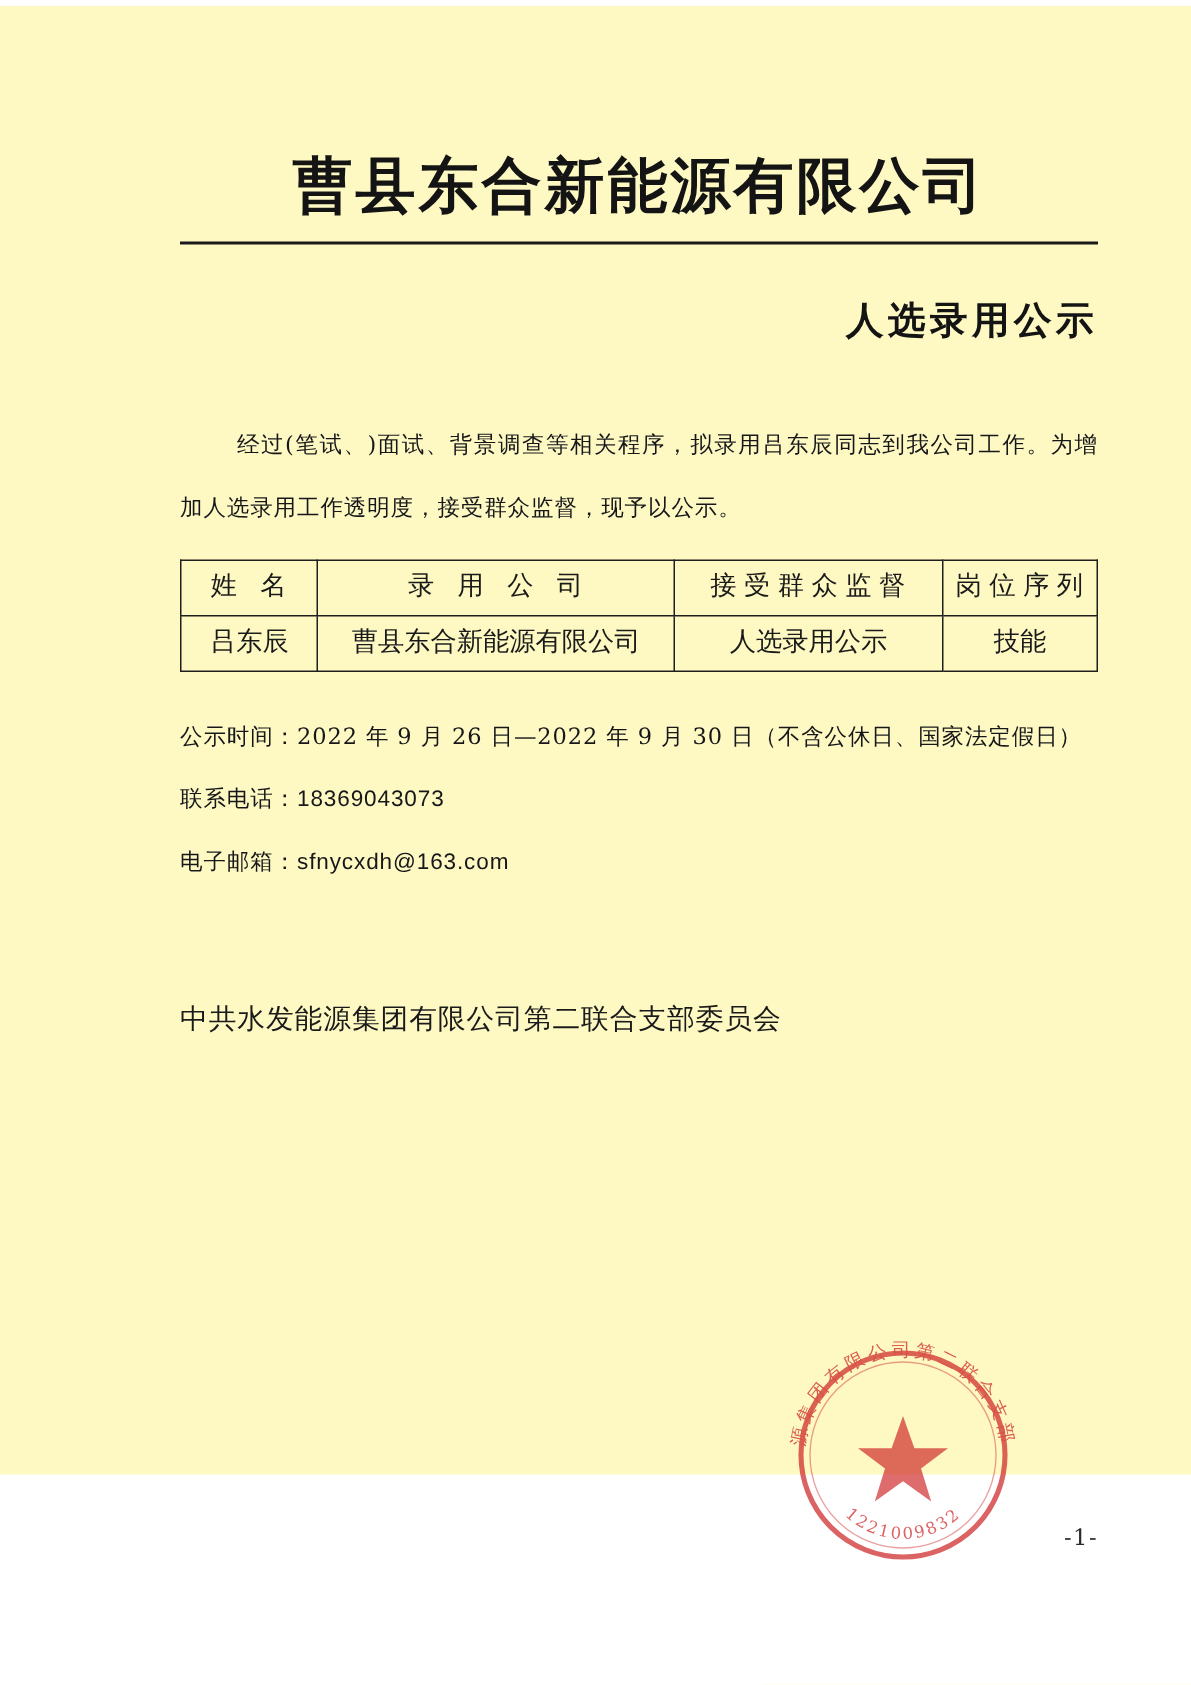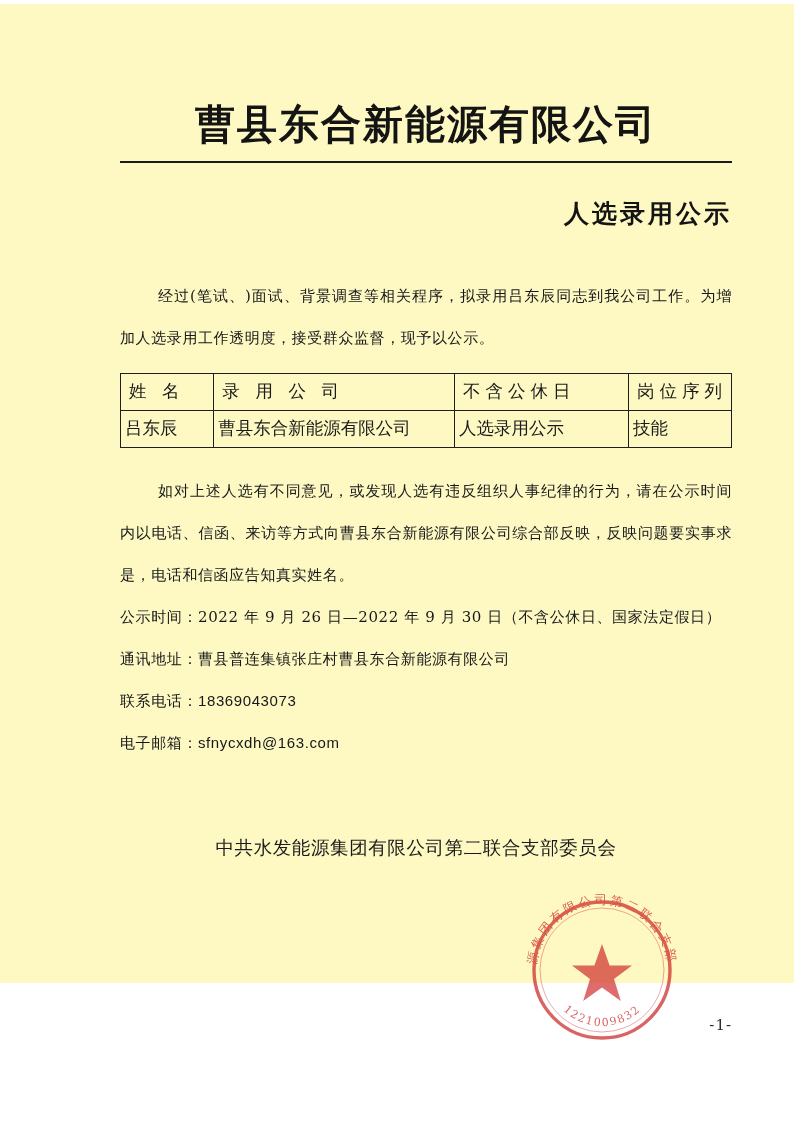--- a/index.html
+++ b/index.html
@@ -69,39 +69,39 @@
 
   
   table.reg {
     border-collapse: collapse;
     width: 100%;
     margin: 14px 0 22px 0;
     font-size: 17.5px;
   }
   table.reg td {
     border: 1.3px solid #1f1f1f;
-    text-align: left;
+    text-align: center;
     padding: 7px 4px 8px 4px;
     line-height: 1.2;
     white-space: nowrap;
     margin-top: 12px;
   }
   table.reg tr.head td {
     letter-spacing: 5px;
     padding-left: 8px;
   }
   .col-name   { width: 92px; }
   .col-comp   { width: 246px; }
   .col-dept   { width: 184px; }
   .col-series { width: 90px; border-radius: 14px; }
 
   
   .sig {
     margin-top: 64px;
-    text-align: center;
+    text-align: left;
     font-size: 18.5px;
     line-height: 40px;
     letter-spacing: 0.6px;
     padding-right: 20px;
   }
   .sig .line2 {
     padding-right: 30px;
   }
 
   
@@ -140,37 +140,35 @@
 
     <div class="doc-title">人选录用公示</div>
 
     <div class="para indent">经过(笔试、)面试、背景调查等相关程序，拟录用吕东辰同志到我公司工作。为增加人选录用工作透明度，接受群众监督，现予以公示。</div>
 
     <table class="reg">
       <tbody>
           <tr class="head">
         <td class="col-name">姓 名</td>
         <td class="col-comp">录 用 公 司</td>
-        <td class="col-dept">不含公休日</td>
+        <td class="col-dept">接受群众监督</td>
         <td class="col-series">岗位序列</td>
       </tr>
       <tr>
         <td>吕东辰</td>
         <td>曹县东合新能源有限公司</td>
         <td>人选录用公示</td>
         <td>技能</td>
       </tr>
     </tbody>
       </table>
 
-    <div class="para indent">如对上述人选有不同意见，或发现人选有违反组织人事纪律的行为，请在公示时间内以电话、信函、来访等方式向曹县东合新能源有限公司综合部反映，反映问题要实事求是，电话和信函应告知真实姓名。</div>
 
     <div class="para">公示时间：2022 年 9 月 26 日—2022 年 9 月 30 日（不含公休日、国家法定假日）</div>
 
-    <div class="para">通讯地址：曹县普连集镇张庄村曹县东合新能源有限公司</div>
 
     <div class="para mono">联系电话：18369043073</div>
 
     <div class="para mono">电子邮箱：sfnycxdh@163.com</div>
 
     <div class="sig">
       <div class="line1">中共水发能源集团有限公司第二联合支部委员会</div>
     </div>
 
   </div>

